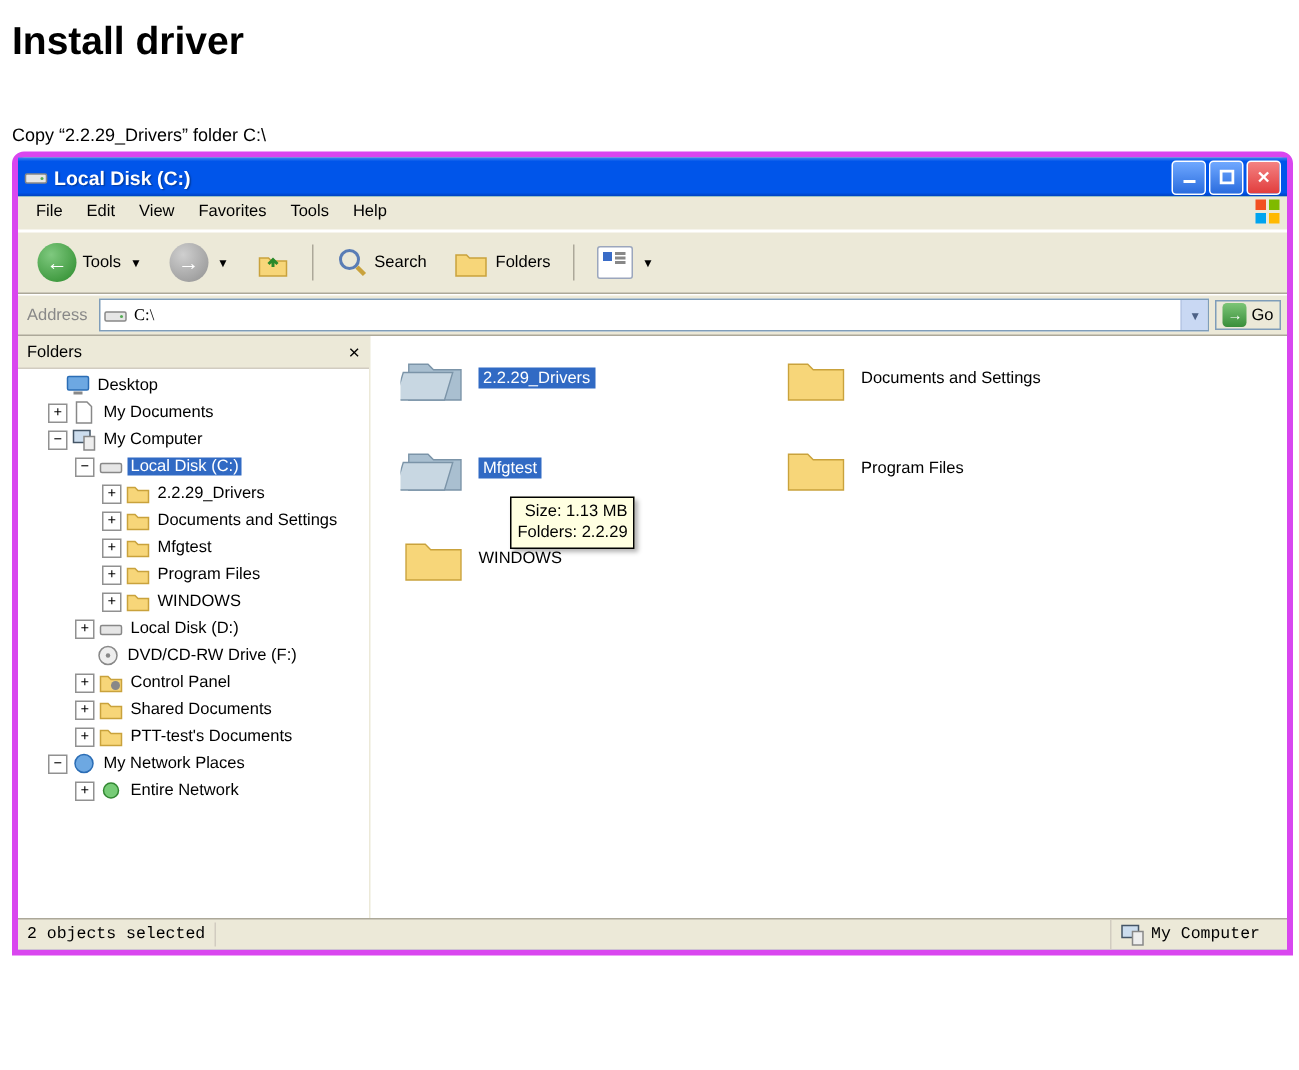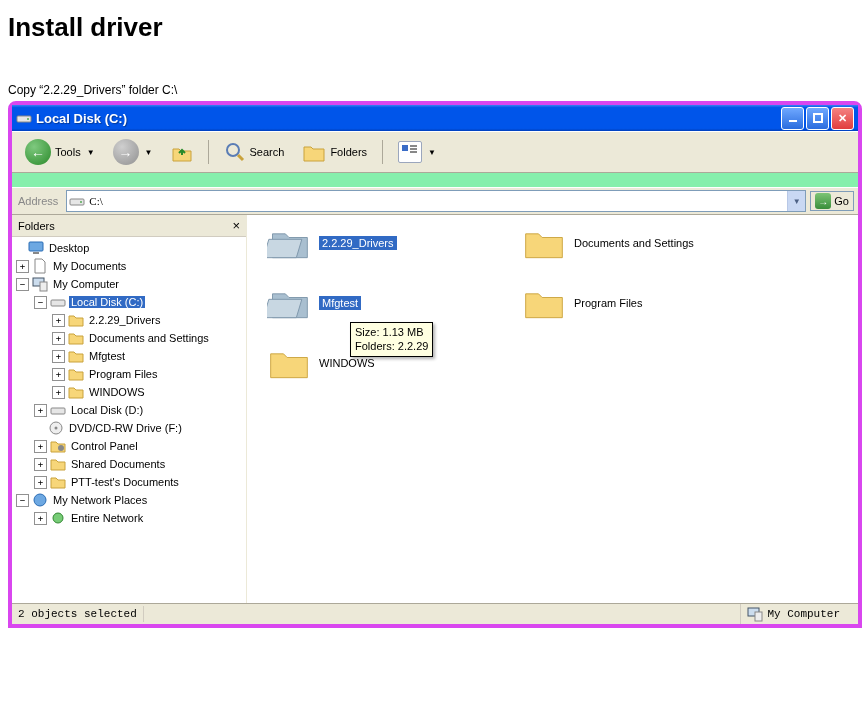--- a/index.html
+++ b/index.html
@@ -19,34 +19,34 @@
 .xplogo svg { width:18px; height:18px; }
 
 .toolbar { background:#ece9d8; padding:4px 6px; display:flex; align-items:center; gap:4px; border-top:1px solid #fff; border-bottom:1px solid #aca899; }
 .tbtn { display:flex; align-items:center; gap:4px; padding:2px 6px; border:1px solid transparent; border-radius:3px; }
 .navcircle { width:26px; height:26px; border-radius:50%; display:flex; align-items:center; justify-content:center; color:#fff; font-weight:bold; font-size:14px; }
 .navcircle.back { background:radial-gradient(circle at 35% 30%,#7fc97f,#2a8a2a); }
 .navcircle.fwd { background:radial-gradient(circle at 35% 30%,#cfcfcf,#909090); }
 .dropdown-caret { font-size:8px; color:#000; margin-left:2px; }
 .sep { width:1px; height:24px; background:#aca899; margin:0 4px; }
 
-.addressbar { background:#ece9d8; padding:2px 4px; display:flex; align-items:center; gap:4px; border-top:1px solid #fff; border-bottom:1px solid #aca899;margin-top:14px; }
+.addressbar { background:#ece9d8; padding:2px 4px; display:flex; align-items:center; gap:4px; border-top:1px solid #fff; border-bottom:1px solid #aca899; }
 .addrlabel { color:#888; padding:0 4px 0 2px; }
 .addrinput-wrap { flex:1; background:#fff; border:1px solid #7f9db9; height:20px; display:flex; align-items:center; padding-left:2px; }
 .addrinput-wrap input { flex:1; border:none; outline:none; font-family:Tahoma; font-size:11px; padding-left:4px; }
 .gobtn { display:flex; align-items:center; gap:3px; padding:1px 4px; border:1px solid #7f9db9; background:#ece9d8; }
 .gobox { width:16px; height:16px; background:linear-gradient(to bottom,#7cc576,#3a8e3a); border-radius:3px; display:flex; align-items:center; justify-content:center; color:#fff; font-size:10px; font-weight:bold; }
 .drop { width:17px; display:flex; align-items:center; justify-content:center; background:#c9d8f3; color:#4d6185; font-size:8px; border-left:1px solid #b8c8e6; align-self:stretch;}
 
 .body { display:flex; background:#fff; height:388px; }
 .sidebar { width:234px; border-right:1px solid #ece9d8; display:flex; flex-direction:column; }
 .sidehdr { background:#ece9d8; padding:3px 6px; display:flex; align-items:center; color:#000; border-bottom:1px solid #d1ccc0; }
 .sidehdr .closex { margin-left:auto; font-size:13px; font-family:Arial; cursor:default; }
 .tree { padding:2px 2px; overflow:auto; flex:1; }
-.treeitem { display:flex; align-items:center; padding:1px 0; white-space:nowrap; }
+.treeitem { display:flex; align-items:center; padding:1px 0; white-space:nowrap;margin-left:16px; }
 .expander { width:11px; height:11px; border:1px solid #919191; background:#fff; color:#000; display:flex; align-items:center; justify-content:center; font-size:9px; line-height:9px; margin-right:3px; font-family:monospace; }
 .expander.blank { border:none; background:transparent; }
 .treeicon { width:16px; height:16px; margin-right:3px; flex-shrink:0; }
 .treeitem.selected .lbl { background:#316ac4; color:#fff; padding:0 2px; }
 .lbl { padding:0 2px; }
 
 .content { flex:1; padding:10px 10px; position:relative; }
 .iconitem { position:absolute; display:flex; align-items:center; gap:8px; }
 .bigicon { width:44px; height:44px; flex-shrink:0; }
 .iconlabel { font-size:11px; }
@@ -86,20 +86,36 @@
         </svg>
       </div>
     <div class="winbtn max">
         <svg width="10" height="10">
           <rect x="1" y="1" width="8" height="8" fill="none" stroke="#fff" stroke-width="2"></rect>
         </svg>
       </div>
     <div class="winbtn close">✕</div>
   </div>
 
+  <div class="menubar">
+    <span class="menuitem">File</span>
+    <span class="menuitem">Edit</span>
+    <span class="menuitem">View</span>
+    <span class="menuitem">Favorites</span>
+    <span class="menuitem">Tools</span>
+    <span class="menuitem">Help</span>
+    <span class="xplogo">
+      <svg viewBox="0 0 18 18">
+          <rect x="1" y="1" width="7" height="7" fill="#f25022"></rect>
+          <rect x="10" y="1" width="7" height="7" fill="#7fba00"></rect>
+          <rect x="1" y="10" width="7" height="7" fill="#00a4ef"></rect>
+          <rect x="10" y="10" width="7" height="7" fill="#ffb900"></rect>
+        </svg>
+    </span>
+  </div>
 
   <div class="toolbar">
     <div class="tbtn enabled">
       <div class="navcircle back">←</div>
       <span>Tools</span>
       <span class="dropdown-caret">▼</span>
     </div>
     <div class="tbtn">
       <div class="navcircle fwd">→</div>
       <span class="dropdown-caret">▼</span>
@@ -299,21 +315,21 @@
             <path class="folder-svg" d="M4 14 h14 l4 4 h22 v22 h-40 z"></path>
           </svg>
         <span class="iconlabel">Program Files</span>
       </div>
       <div class="iconitem" style="left:20px; top:126px;">
         <svg class="bigicon" viewBox="0 0 48 48">
             <path class="folder-svg" d="M4 14 h14 l4 4 h22 v22 h-40 z"></path>
           </svg>
         <span class="iconlabel">WINDOWS</span>
       </div>
-      <div class="tooltip" style="left:103px; top:107px;">
+      <div class="tooltip" style="left:93px; top:107px;text-align:right;">
         <div>Size: 1.13 MB</div>
         <div>Folders: 2.2.29</div>
       </div>
     </div>
   </div>
 
   <div class="statusbar">
     <div class="statuscell">2 objects selected</div>
     <div class="statuscell right">
       <svg width="16" height="16" viewBox="0 0 16 16">

